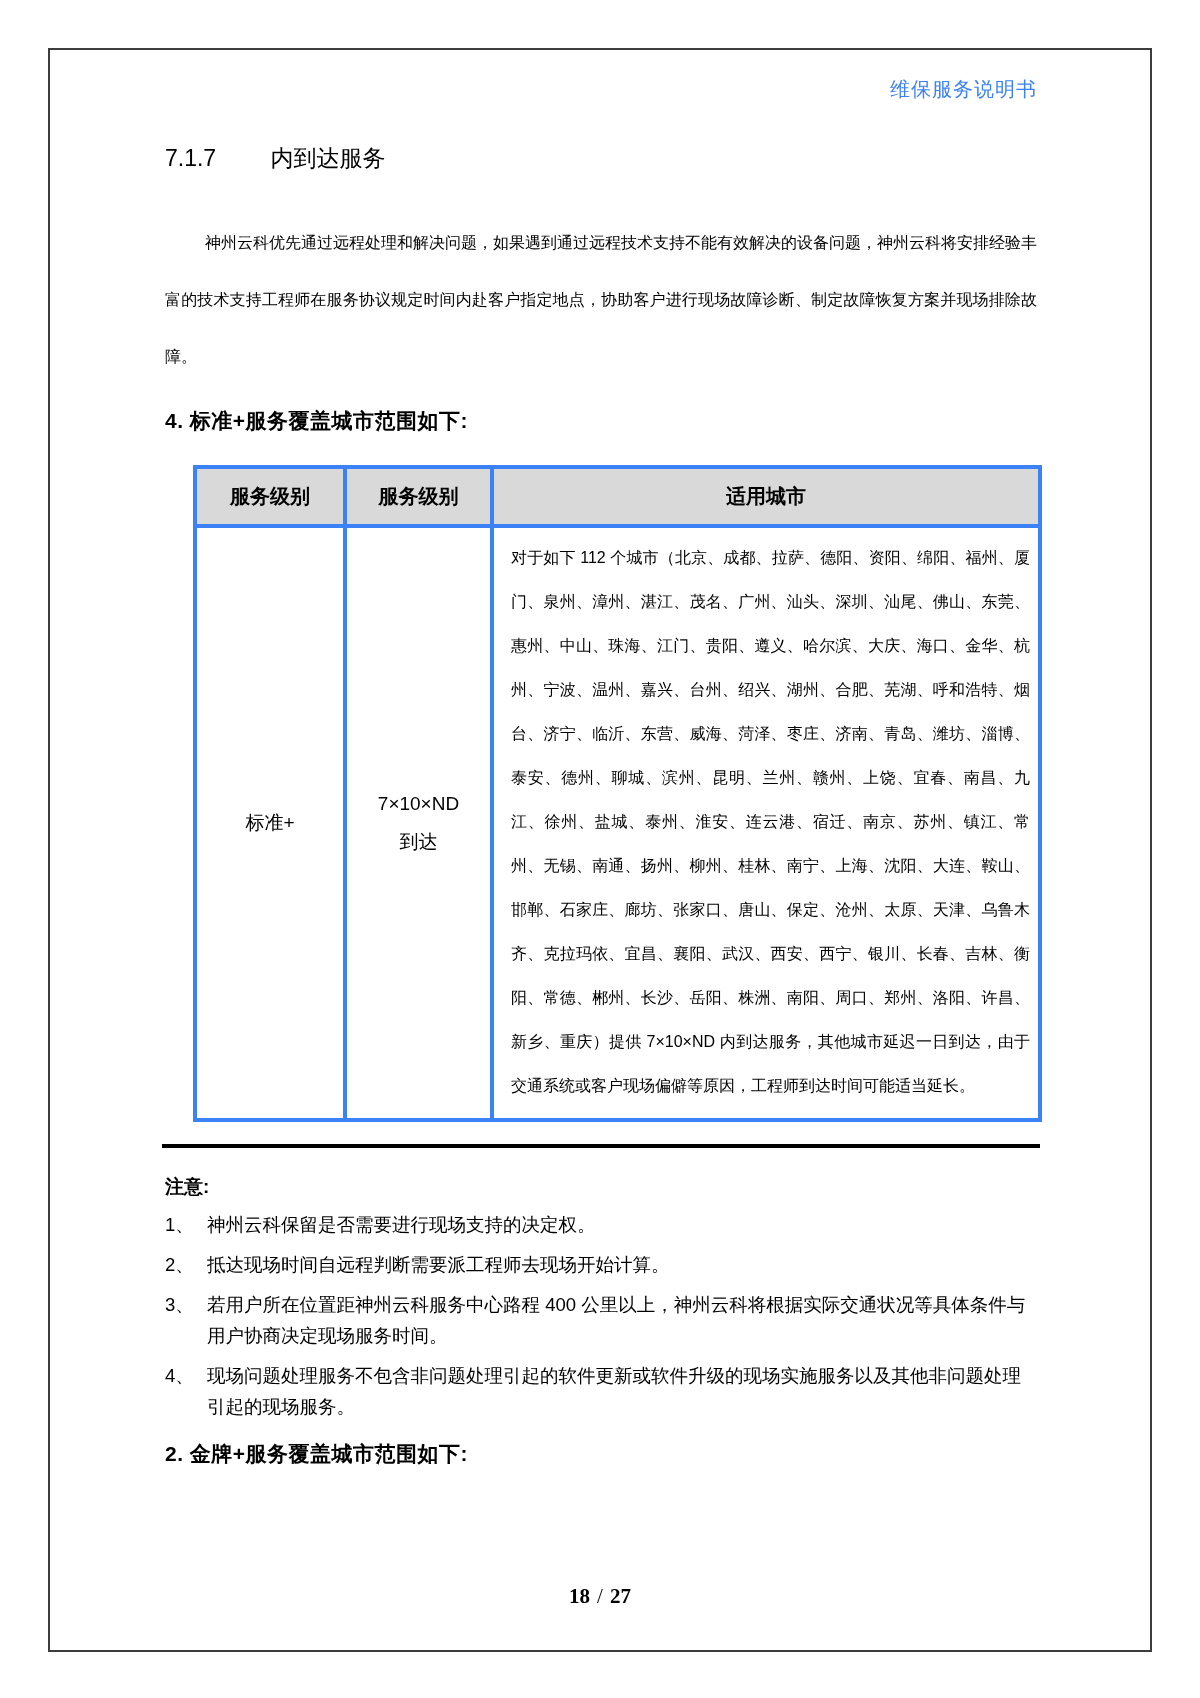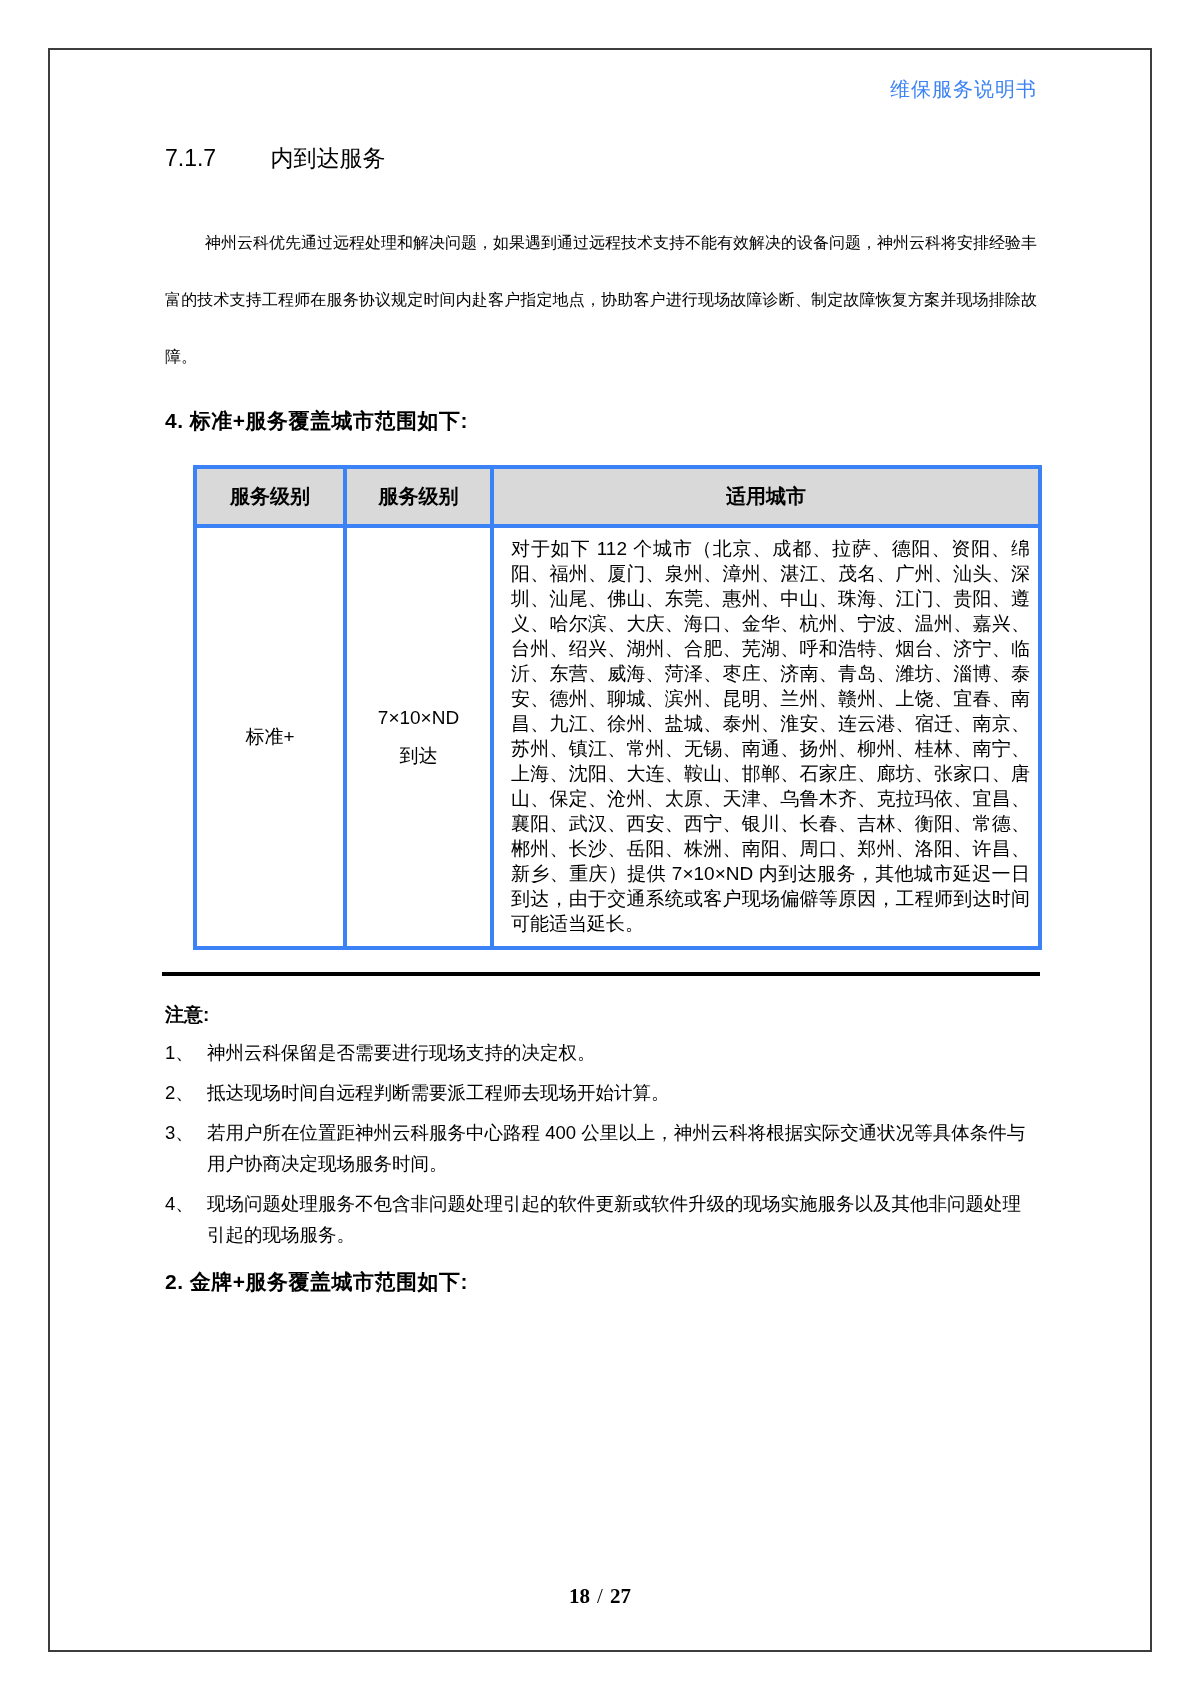--- a/index.html
+++ b/index.html
@@ -34,21 +34,21 @@
   .service-table th,.service-table td{border:4px solid #3b82f6;}
   .service-table th{
     background:#d9d9d9;font-size:20px;font-weight:700;height:53px;text-align:center;
   }
   .service-table thead th{border-bottom:3px solid #000;}
   .col-level{width:144px;}
   .col-resp{width:141px;}
   .cell-level{text-align:center;vertical-align:middle;font-size:19px;}
   .cell-resp{text-align:center;vertical-align:middle;font-size:19px;line-height:38px;}
   .cell-cities{
-    font-size:19px;line-height:25px;text-align:justify;
+    font-size:16px;line-height:44px;text-align:justify;
     padding:8px 8px 10px 17px;vertical-align:top;
   }
   .rule{margin-top:22px;margin-left:-3px;width:878px;height:4px;background:#000;}
   .notes-label{margin-top:26px;font-size:19px;font-weight:700;}
   .notes{margin-top:2px;}
   .note{display:flex;margin-top:9px;font-size:18.5px;line-height:31px;}
   .note-num{flex:0 0 42px;}
   .note-text{flex:1;}
   .footer{
     position:absolute;left:0;top:1584px;width:1200px;text-align:center;

